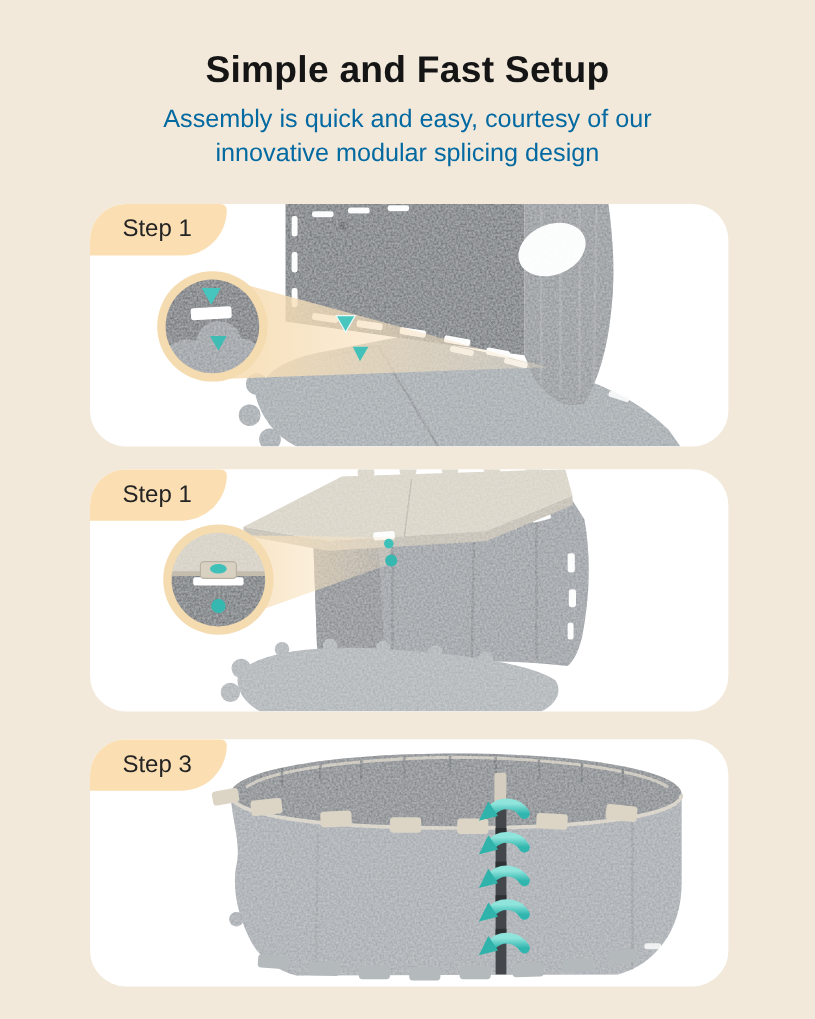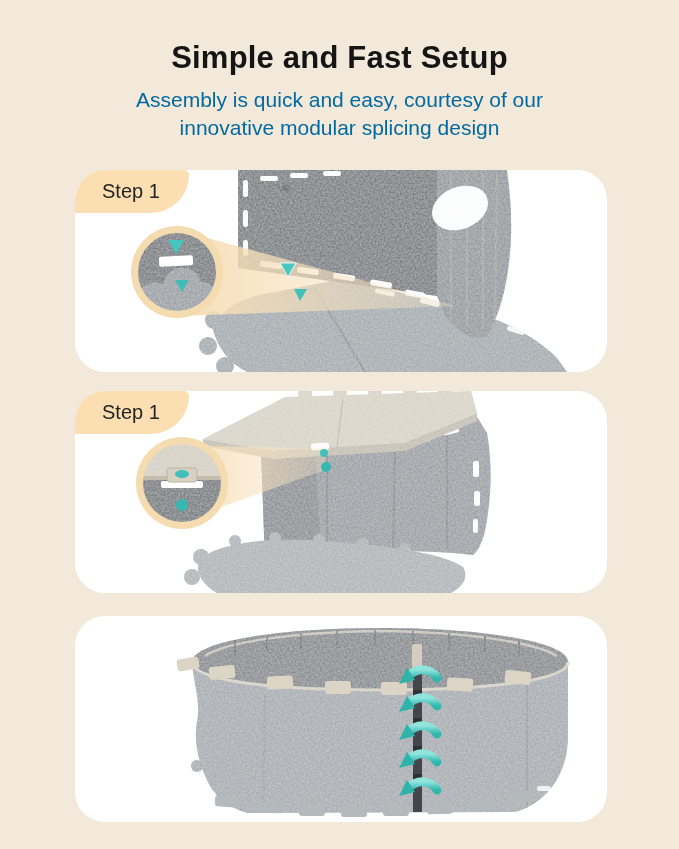--- a/index.html
+++ b/index.html
@@ -197,20 +197,23 @@
           <rect x="86" y="90" width="42" height="7" rx="2" fill="#ffffff"></rect>
           <rect x="92" y="77" width="30" height="14" rx="3" fill="#d8d1c2" stroke="#b9b2a3" stroke-width="1"></rect>
           <ellipse cx="107" cy="83" rx="7" ry="4" fill="#3fc0b8"></ellipse>
           <circle cx="107" cy="114" r="6" fill="#36b8b0"></circle>
         </g>
       </g>
     </svg>
   </section>
 
   <section class="panel panel-3">
+    <div class="step-tab">
+      <span>Step 3</span>
+    </div>
     <svg class="illus" viewBox="0 0 532 206">
       <g filter="url(#felt)">
 
         <path d="M117,46 C117,26 200,12 305,12 C410,12 493,26 493,46
                  C493,58 450,70 380,74 L230,74 C160,70 117,58 117,46 Z" fill="#73777c"></path>
         <path d="M130,40 C150,26 220,16 305,15 C390,16 460,26 482,40" stroke="#cfc8b9" stroke-width="2.5" fill="none" opacity="0.9"></path>
         <g stroke="#53575b" stroke-width="2" opacity="0.8">
           <path d="M160,24 L160,40"></path>
             <path d="M192,20 L192,36"></path>
             <path d="M226,17 L226,33"></path>

